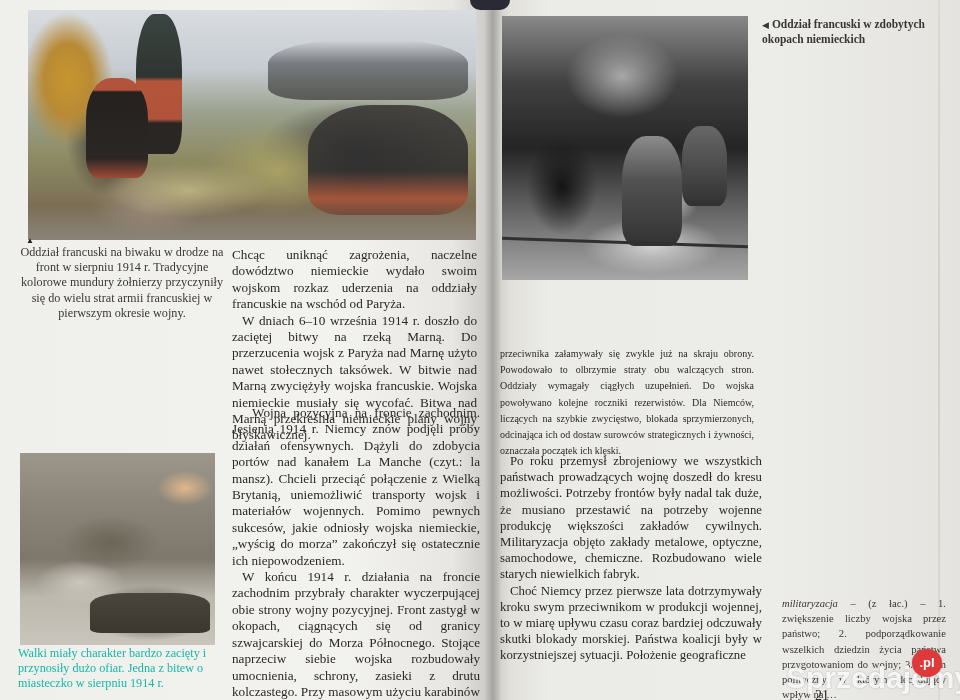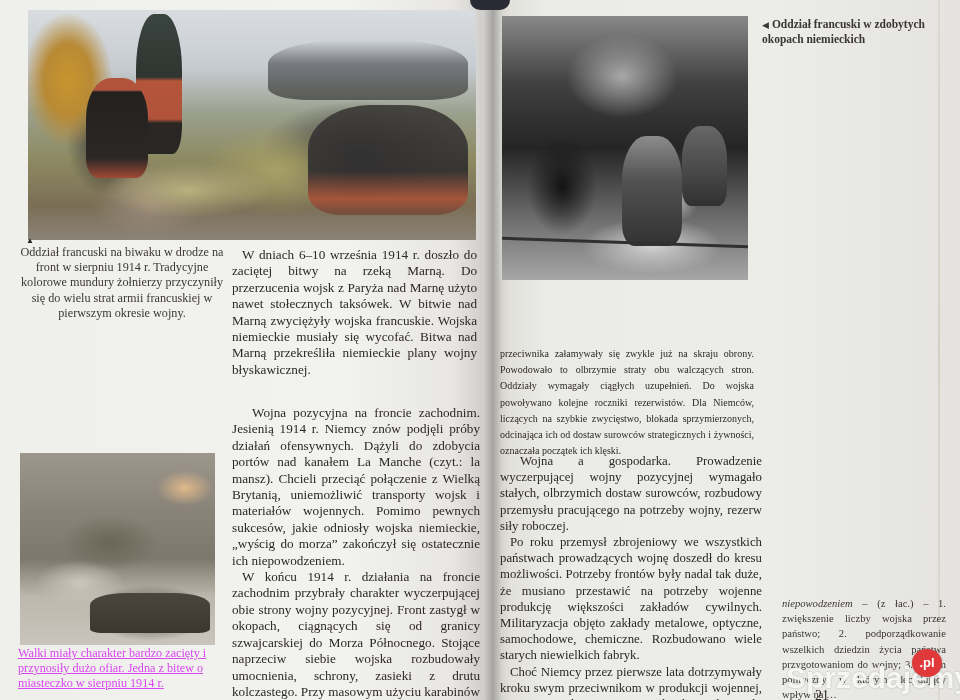--- a/index.html
+++ b/index.html
@@ -73,21 +73,21 @@
     .text { position: absolute; font-size: 13.2px; line-height: 16.4px; color: #2c2824; }
     .text p { margin: 0; text-align: justify; }
     .text .indent { text-indent: 10px; }
     .heading { font-weight: normal; margin-left: 20px; }
 
     .caption-left { left: 20px; top: 245px; width: 204px; font-size: 12.2px; line-height: 15.2px; color: #3c3834; }
     .caption-left .marker { display: block; font-size: 8px; line-height: 8px; margin-left: 6px; margin-top: -8px; color: #222; }
 
     .col-left-1 { left: 232px; top: 247px; width: 245px; }
     .col-left-2 { left: 232px; top: 405px; width: 248px; }
-    .caption-battle { left: 18px; top: 646px; width: 205px; font-size: 12.2px; line-height: 15.2px; color: #d946ef; text-decoration: underline; }
+    .caption-battle { left: 18px; top: 646px; width: 205px; font-size: 12.2px; line-height: 15.2px; color: #14b8a6; }
 
     .caption-right { left: 762px; top: 17px; width: 190px; font-size: 11.5px; line-height: 14px; color: #3a3632; }
     .caption-right .arrow { font-size: 9px; margin-right: 3px; }
 
     .col-right-1 { left: 500px; top: 346px; width: 254px; font-size: 10px; line-height: 16.2px; }
     .col-right-2 { left: 500px; top: 453px; width: 262px; font-size: 12.8px; line-height: 16.2px; }
 
     .glossary { left: 782px; top: 596px; width: 164px; font-size: 10.6px; line-height: 15.2px; color: #3a3632; }
     .glossary .term { font-style: italic; }
 
@@ -127,20 +127,21 @@
   <div class="img img-battle">
     <div class="soldier" style="left:70px;top:140px;width:120px;height:40px;background:linear-gradient(180deg,#4a463d 0%,#3b372f 100%);border-radius:30% 30% 10% 10%;"></div>
   </div>
 
   <div class="text caption-left">
     <span class="marker">▲</span>
     <p style="text-align:center;">Oddział francuski na biwaku w drodze na front w sierpniu 1914 r. Tradycyjne kolorowe mundury żołnierzy przyczyniły się do wielu strat armii francuskiej w pierwszym okresie wojny.</p>
   </div>
 
   <div class="text col-left-1">
+    <p>Chcąc uniknąć zagrożenia, naczelne dowództwo niemieckie wydało swoim wojskom rozkaz uderzenia na oddziały francuskie na wschód od Paryża.</p>
     <p class="indent">W dniach 6–10 września 1914 r. doszło do zaciętej bitwy na rzeką Marną. Do przerzucenia wojsk z Paryża nad Marnę użyto nawet stołecznych taksówek. W bitwie nad Marną zwyciężyły wojska francuskie. Wojska niemieckie musiały się wycofać. Bitwa nad Marną przekreśliła niemieckie plany wojny błyskawicznej.</p>
   </div>
 
   <div class="text col-left-2">
     <p><span class="heading">Wojna pozycyjna na froncie zachodnim</span><span>. Jesienią 1914 r. Niemcy znów podjęli próby działań ofensywnych. Dążyli do zdobycia portów nad kanałem La Manche (czyt.: la mansz). Chcieli przeciąć połączenie z Wielką Brytanią, uniemożliwić transporty wojsk i materiałów wojennych. Pomimo pewnych sukcesów, jakie odniosły wojska niemieckie, „wyścig do morza” zakończył się ostatecznie ich niepowodzeniem.</span></p>
     <p class="indent">W końcu 1914 r. działania na froncie zachodnim przybrały charakter wyczerpującej obie strony wojny pozycyjnej. Front zastygł w okopach, ciągnących się od granicy szwajcarskiej do Morza Północnego. Stojące naprzeciw siebie wojska rozbudowały umocnienia, schrony, zasieki z drutu kolczastego. Przy masowym użyciu karabinów maszynowych i artylerii ciągłe natarcia na okopy</p>
   </div>
 
   <div class="text caption-battle">
     <p style="text-align:left;">Walki miały charakter bardzo zacięty i przynosiły dużo ofiar. Jedna z bitew o miasteczko w sierpniu 1914 r.</p>
@@ -154,26 +155,25 @@
 
   <div class="text caption-right">
     <p style="text-align:left;font-weight:bold;"><span class="arrow">◀</span><span>Oddział francuski w zdobytych okopach niemieckich</span></p>
   </div>
 
   <div class="text col-right-1">
     <p>przeciwnika załamywały się zwykle już na skraju obrony. Powodowało to olbrzymie straty obu walczących stron. Oddziały wymagały ciągłych uzupełnień. Do wojska powoływano kolejne roczniki rezerwistów. Dla Niemców, liczących na szybkie zwycięstwo, blokada sprzymierzonych, odcinająca ich od dostaw surowców strategicznych i żywności, oznaczała początek ich klęski.</p>
   </div>
 
   <div class="text col-right-2">
-    <p><span class="heading">Wojna a gospodarka</span><span>. Prowadzenie wyczerpującej wojny pozycyjnej wymagało stałych, olbrzymich dostaw surowców, rozbudowy przemysłu pracującego na potrzeby wojny, rezerw siły roboczej.</span></p>
     <p class="indent">Po roku przemysł zbrojeniowy we wszystkich państwach prowadzących wojnę doszedł do kresu możliwości. Potrzeby frontów były nadal tak duże, że musiano przestawić na potrzeby wojenne produkcję większości zakładów cywilnych. Militaryzacja objęto zakłady metalowe, optyczne, samochodowe, chemiczne. Rozbudowano wiele starych niewielkich fabryk.</p>
     <p class="indent">Choć Niemcy przez pierwsze lata dotrzymywały kroku swym przeciwnikom w produkcji wojennej, to w miarę upływu czasu coraz bardziej odczuwały skutki blokady morskiej. Państwa koalicji były w korzystniejszej sytuacji. Położenie geograficzne</p>
   </div>
 
   <div class="text glossary">
-    <p><span class="term">niepowodzeniem</span><span> – (z łac.) – 1. zwiększenie liczby wojska przez państwo; 2. podporządkowanie wszelkich dziedzin życia państwa przygotowaniom do wojny; 3. system polityczny, w którym decydujący wpływ na …</span></p>
+    <p><span class="term">militaryzacja</span><span> – (z łac.) – 1. zwiększenie liczby wojska przez państwo; 2. podporządkowanie wszelkich dziedzin życia państwa przygotowaniom do wojny; 3. system polityczny, w którym decydujący wpływ na …</span></p>
   </div>
 
   <div class="page-number">21</div>
 
   <div class="watermark">Sprzedajemy</div>
   <div class="watermark-badge">.pl</div>
 </div>
 
 </body></html>

